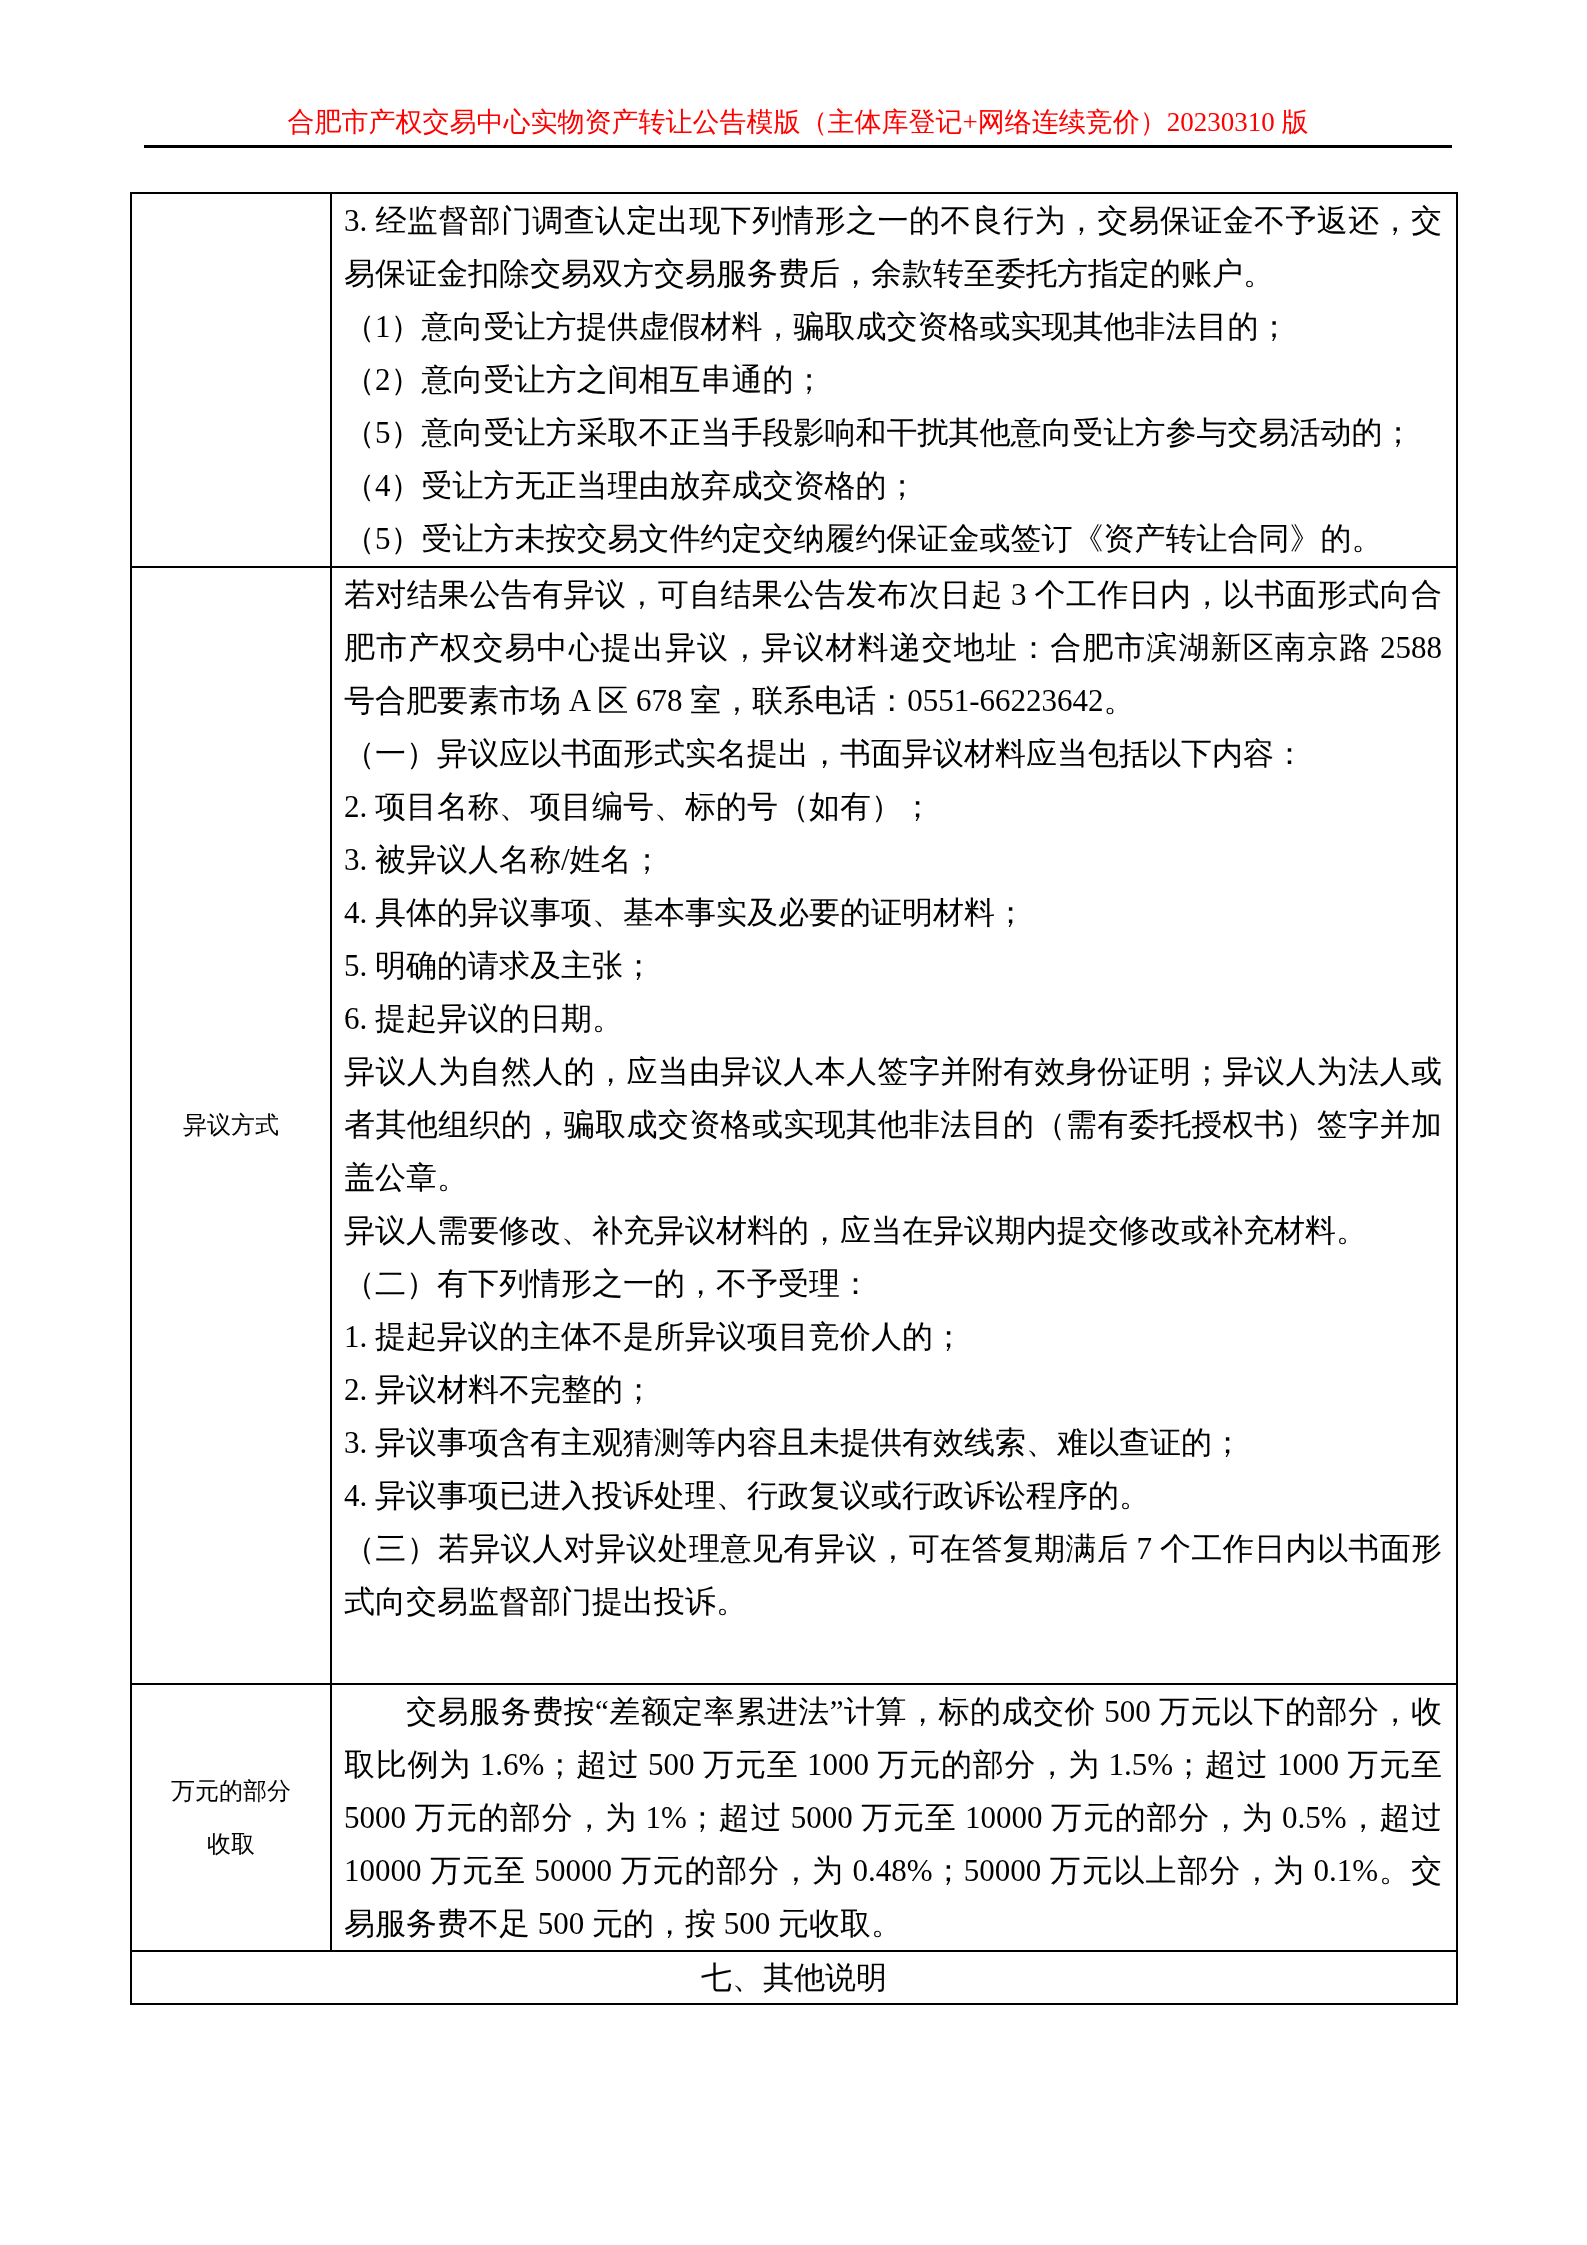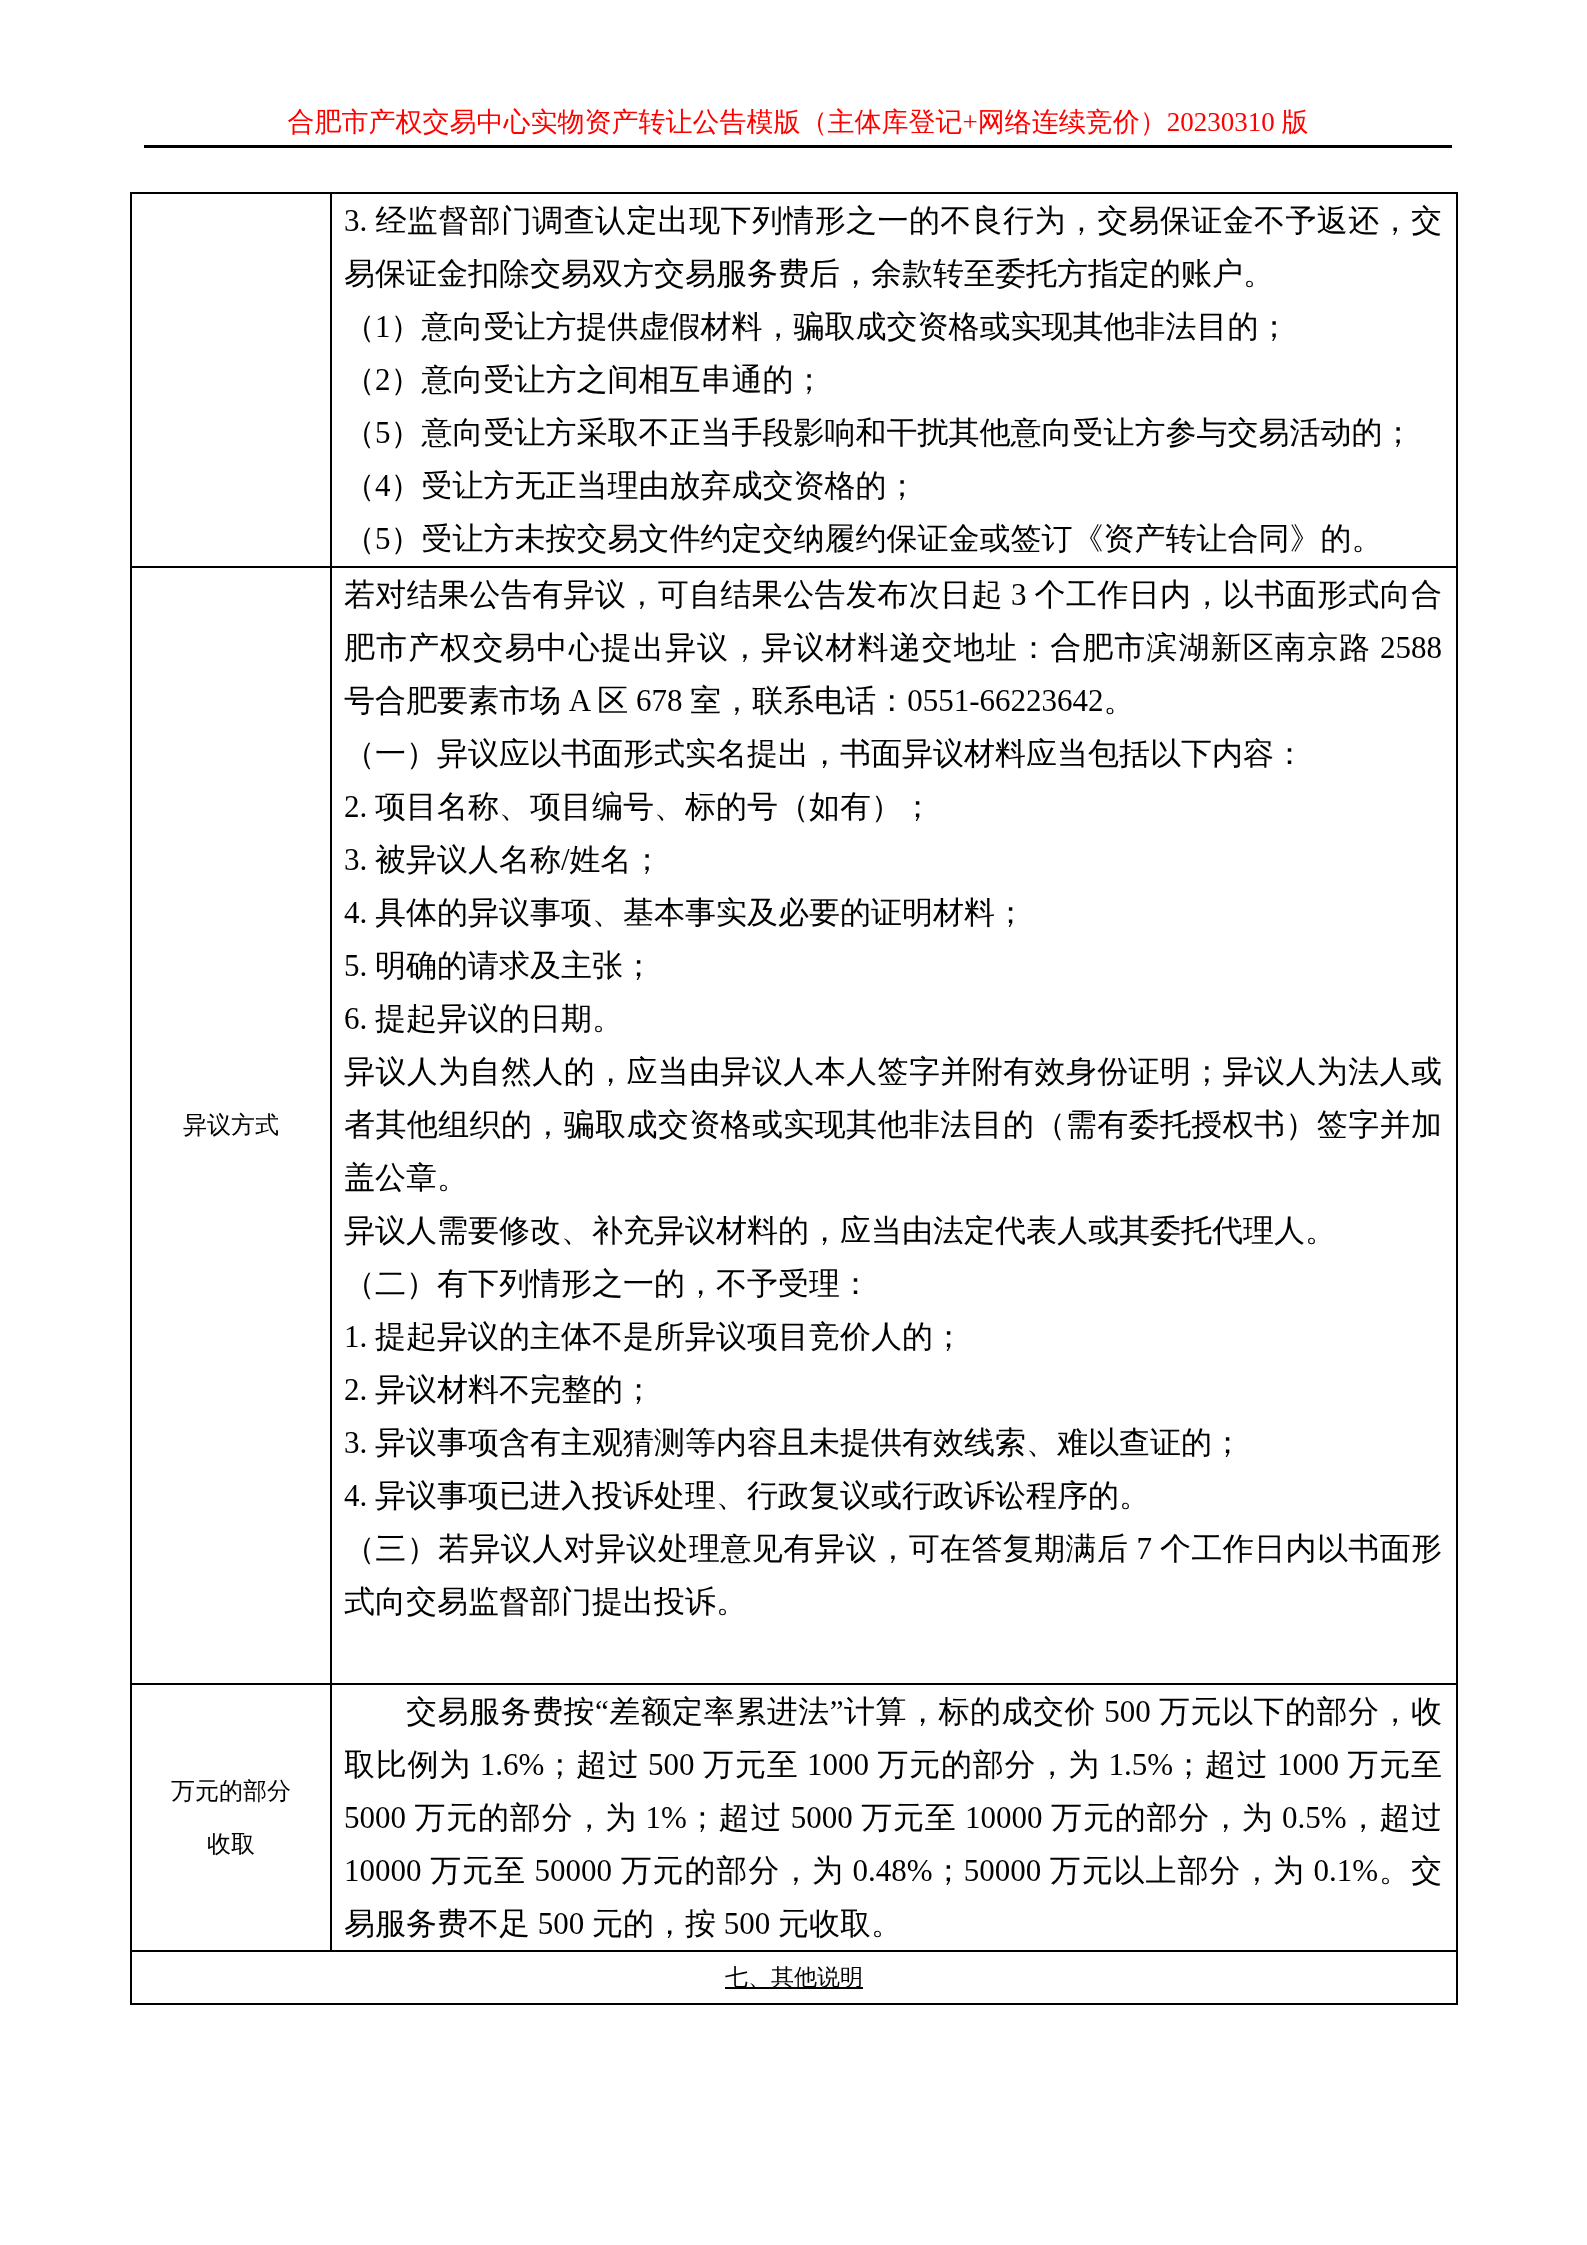--- a/index.html
+++ b/index.html
@@ -77,24 +77,23 @@
   .row-3 { min-height: 267px; }
   .row-4 { min-height: 51px; }
   .indent-2em {
     text-indent: 62px;
   }
   .full-cell {
     flex: 1 1 auto;
     display: flex;
     align-items: center;
     justify-content: center;
-    font-size: 23px;
+    font-size: 31px;
     line-height: 51px;
     text-align: center;
-    text-decoration: underline;
   }
 </style>
 </head>
 <body>
 
 <div class="page">
 
   <div class="header">
     <div class="header-title">合肥市产权交易中心实物资产转让公告模版（主体库登记+网络连续竞价）20230310 版</div>
   </div>
@@ -117,21 +116,21 @@
       <div class="label-cell">异议方式</div>
       <div class="content-cell">
         <p>若对结果公告有异议，可自结果公告发布次日起 3 个工作日内，以书面形式向合肥市产权交易中心提出异议，异议材料递交地址：合肥市滨湖新区南京路 2588 号合肥要素市场 A 区 678 室，联系电话：0551-66223642。</p>
         <p>（一）异议应以书面形式实名提出，书面异议材料应当包括以下内容：</p>
         <p>2. 项目名称、项目编号、标的号（如有）；</p>
         <p>3. 被异议人名称/姓名；</p>
         <p>4. 具体的异议事项、基本事实及必要的证明材料；</p>
         <p>5. 明确的请求及主张；</p>
         <p>6. 提起异议的日期。</p>
         <p>异议人为自然人的，应当由异议人本人签字并附有效身份证明；异议人为法人或者其他组织的，骗取成交资格或实现其他非法目的（需有委托授权书）签字并加盖公章。</p>
-        <p>异议人需要修改、补充异议材料的，应当由法定代表人或其委托代理人。</p>
+        <p>异议人需要修改、补充异议材料的，应当在异议期内提交修改或补充材料。</p>
         <p>（二）有下列情形之一的，不予受理：</p>
         <p>1. 提起异议的主体不是所异议项目竞价人的；</p>
         <p>2. 异议材料不完整的；</p>
         <p>3. 异议事项含有主观猜测等内容且未提供有效线索、难以查证的；</p>
         <p>4. 异议事项已进入投诉处理、行政复议或行政诉讼程序的。</p>
         <p>（三）若异议人对异议处理意见有异议，可在答复期满后 7 个工作日内以书面形式向交易监督部门提出投诉。</p>
       </div>
     </div>
 
     <div class="t-row row-3">

